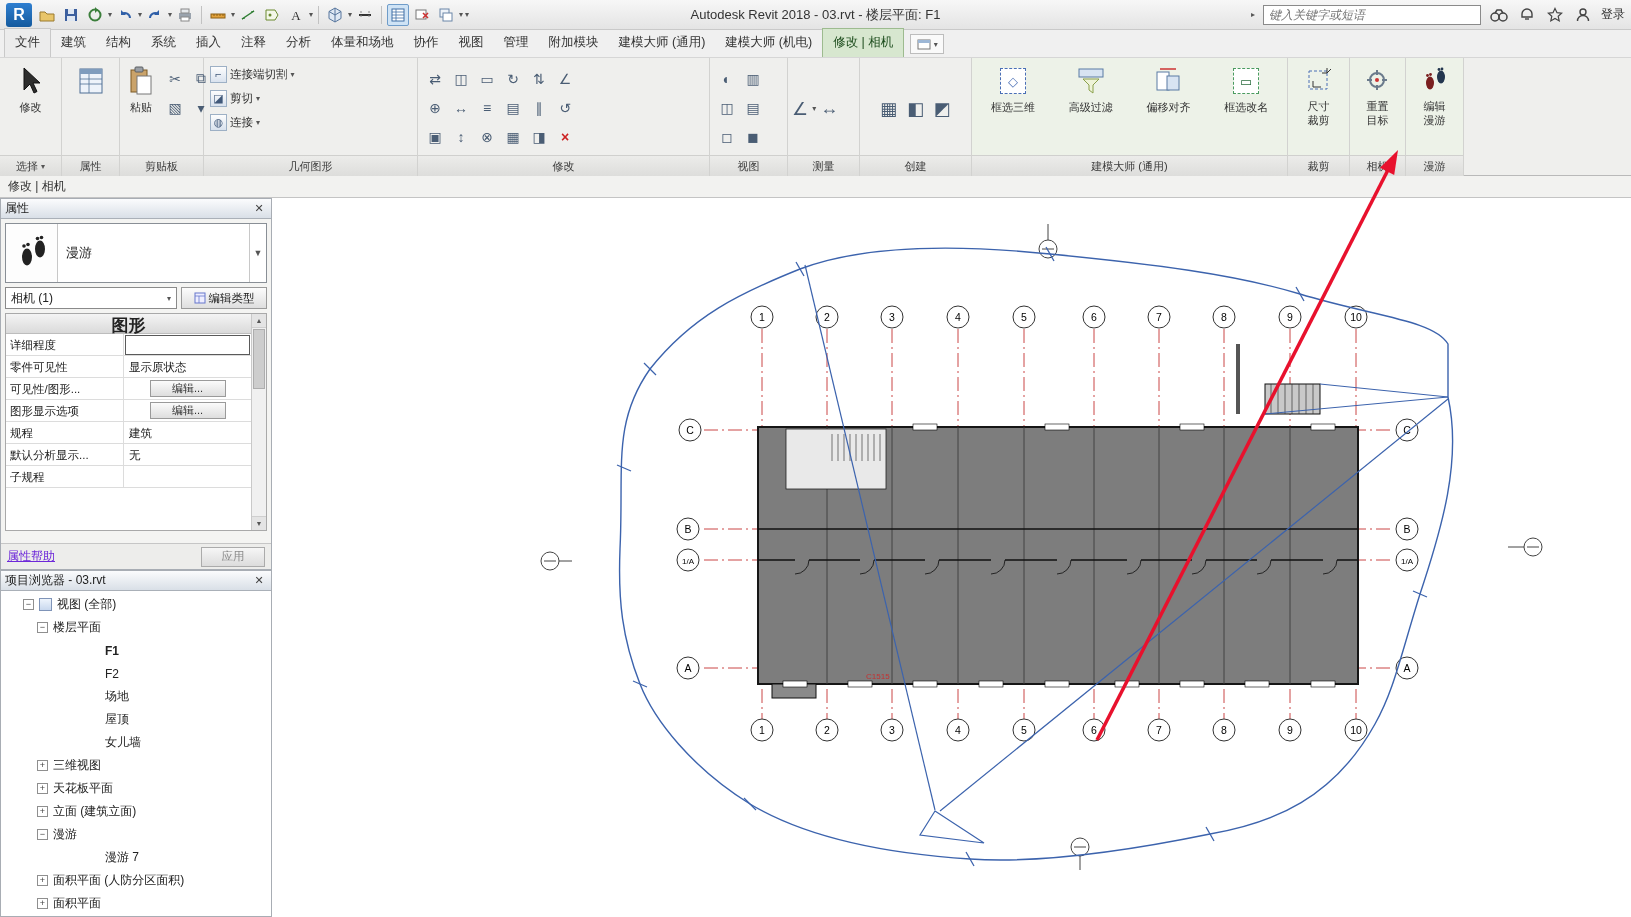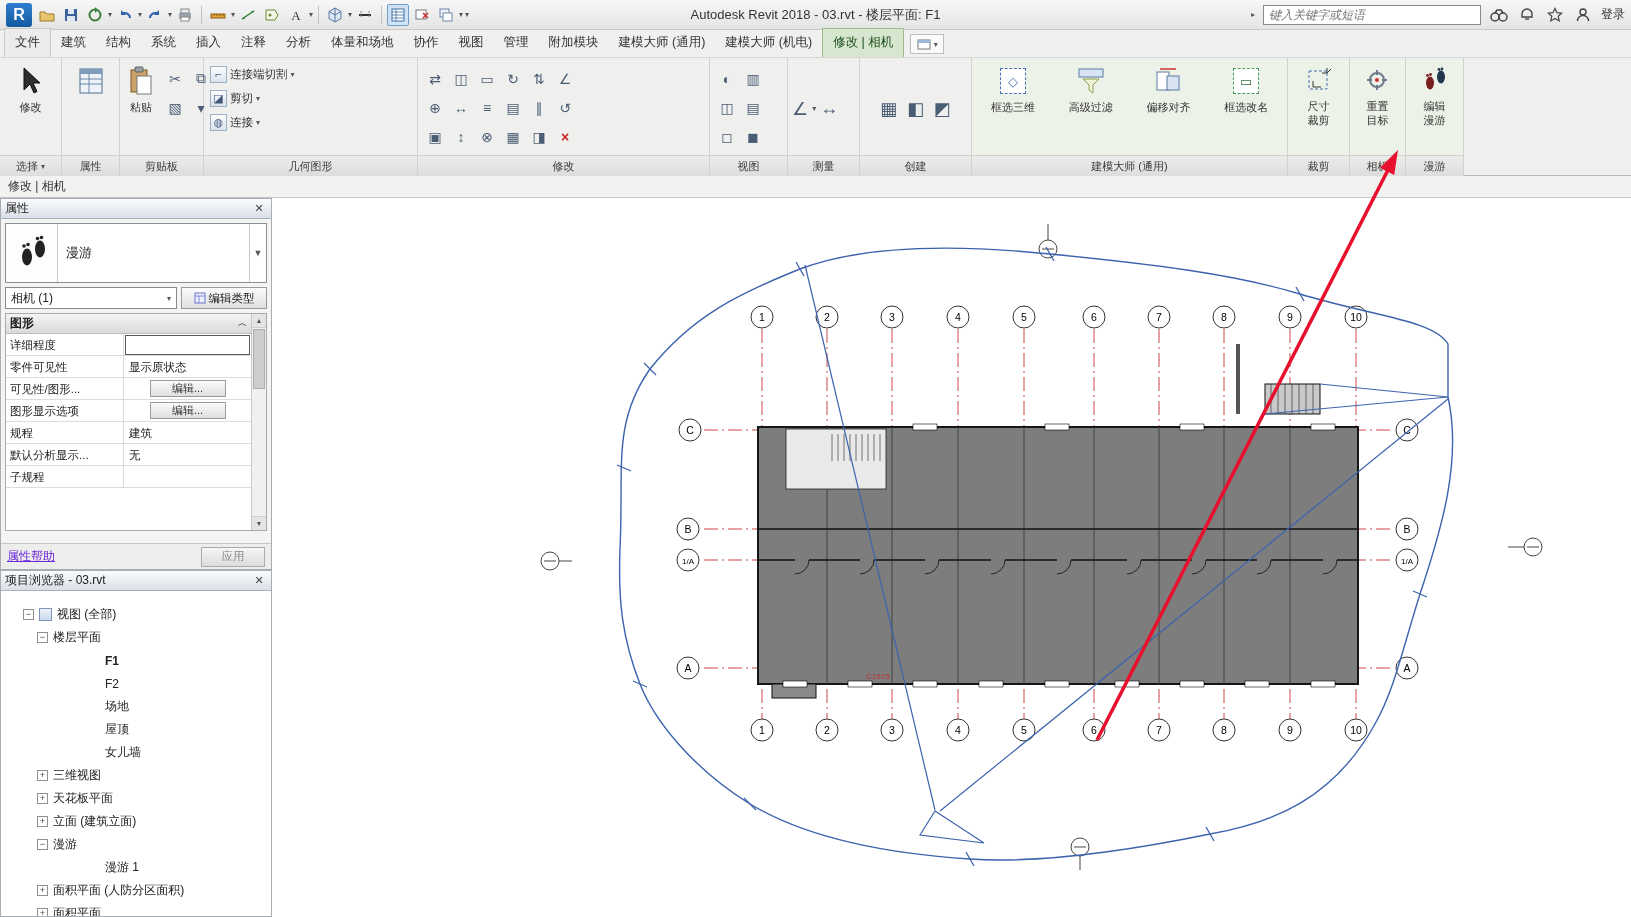--- a/index.html
+++ b/index.html
@@ -74,41 +74,41 @@
   .type-name { flex:1; display:flex; align-items:center; padding-left:8px; font-size:13px; }
   .type-drop { width:17px; border-left:1px solid #c8c8c8; display:flex; align-items:center; justify-content:center; color:#555; font-size:9px; }
   .inst-row { display:flex; margin:0 4px 4px 4px; gap:4px; }
   .inst-combo { flex:1; height:22px; background:#fff; border:1px solid #8a8a8a; display:flex; align-items:center; padding:0 5px; }
   .inst-combo .caret { margin-left:auto; }
   .edit-type-btn { width:86px; height:22px; border:1px solid #9a9a9a; background:linear-gradient(#fcfcfc,#dedede);
     display:flex; align-items:center; justify-content:center; gap:3px; font-size:11.5px; }
   .ptable { margin:0 4px; background:#fff; border:1px solid #a9a9a9; height:218px; position:relative; overflow:hidden; }
   .ptable-inner { position:absolute; left:0; top:0; right:15px; bottom:0; }
   .psec { height:20px; background:linear-gradient(#f4f4f4,#dadada); border-bottom:1px solid #bdbdbd;
-    display:flex; align-items:center; padding:0 4px; font-weight:bold; font-size:12px; }
+    display:flex; align-items:center; padding:0 4px; font-weight:bold; font-size:17px;flex-direction:column; }
   .psec .chev { margin-left:auto; font-size:9px; color:#555; }
   .prow { display:flex; height:22px; border-bottom:1px solid #dcdcdc; font-size:11.5px;justify-content:flex-end; }
   .plabel { width:118px; padding:4px 0 0 4px; border-right:1px solid #dcdcdc; color:#222; overflow:hidden; white-space:nowrap; }
   .pval { flex:1; padding:4px 0 0 5px; overflow:hidden; white-space:nowrap; }
   .pval.combo { border:1px solid #5a5a5a; margin:1px; padding-top:18px; background:#fff; }
   .pval.btncell { display:flex; align-items:center; justify-content:center; padding:0; }
   .minibtn { width:76px; height:17px; border:1px solid #9a9a9a; background:linear-gradient(#fbfbfb,#dedede);
     font-size:11px; display:flex; align-items:center; justify-content:center; color:#333; }
   .vscroll { position:absolute; right:0; top:0; bottom:0; width:15px; background:#f0f0f0; border-left:1px solid #c9c9c9; }
   .vs-arrow { height:14px; display:flex; align-items:center; justify-content:center; font-size:7px; color:#555; background:#e4e4e4; border-bottom:1px solid #cfcfcf; }
   .vs-arrow.down { position:absolute; bottom:0; left:0; right:0; border-top:1px solid #cfcfcf; border-bottom:none; }
   .vs-thumb { position:absolute; left:1px; right:1px; top:15px; height:60px; background:#cdcdcd; border:1px solid #adadad; }
   .props-footer { position:absolute; left:0; right:0; bottom:0; height:26px; background:#ededeb; border-top:1px solid #c6c6c6;
     display:flex; align-items:center; padding:0 6px; }
   .help-link { color:#6d28d9; text-decoration:underline; font-size:12px; }
   .apply-btn { margin-left:auto; width:64px; height:20px; border:1px solid #ababab; background:linear-gradient(#f6f6f6,#dcdcdc);
     color:#8a8a8a; display:flex; align-items:center; justify-content:center; font-size:11.5px; }
 
   
-  .tree { background:#fff; position:absolute; left:0; right:0; top:20px; bottom:0; overflow:hidden; padding-top:12px; }
+  .tree { background:#fff; position:absolute; left:0; right:0; top:20px; bottom:0; overflow:hidden; padding-top:2px; }
   .trow { height:23px; display:flex; align-items:center; gap:5px; white-space:nowrap; font-size:12px; cursor:default; }
   .trow.lvl0 { padding-left:22px; }
   .trow.lvl1 { padding-left:36px; }
   .trow.lvl2 { padding-left:82px;margin-left:22px; }
   .tg { width:11px; height:11px; border:1px solid #8f8f8f; background:#fff; font-size:9px; line-height:9px;
     display:inline-flex; align-items:center; justify-content:center; color:#444; flex:none; }
   .tg.minus::before { content:"−"; } .tg.plus::before { content:"+"; }
   .ticon { width:13px; height:13px; border:1px solid #7f94b8; background:linear-gradient(#eef4fc,#c8d8ee); flex:none; }
   .trow .bold { font-weight:bold; }
 
@@ -647,21 +647,21 @@
         </div>
       <div class="trow lvl1">
           <span class="tg plus"></span>
           <span>立面 (建筑立面)</span>
         </div>
       <div class="trow lvl1">
           <span class="tg minus"></span>
           <span>漫游</span>
         </div>
       <div class="trow lvl2">
-          <span>漫游 1</span>
+          <span>漫游 7</span>
         </div>
       <div class="trow lvl1">
           <span class="tg plus"></span>
           <span>面积平面 (人防分区面积)</span>
         </div>
       <div class="trow lvl1">
           <span class="tg plus"></span>
           <span>面积平面</span>
         </div>
     </div>

